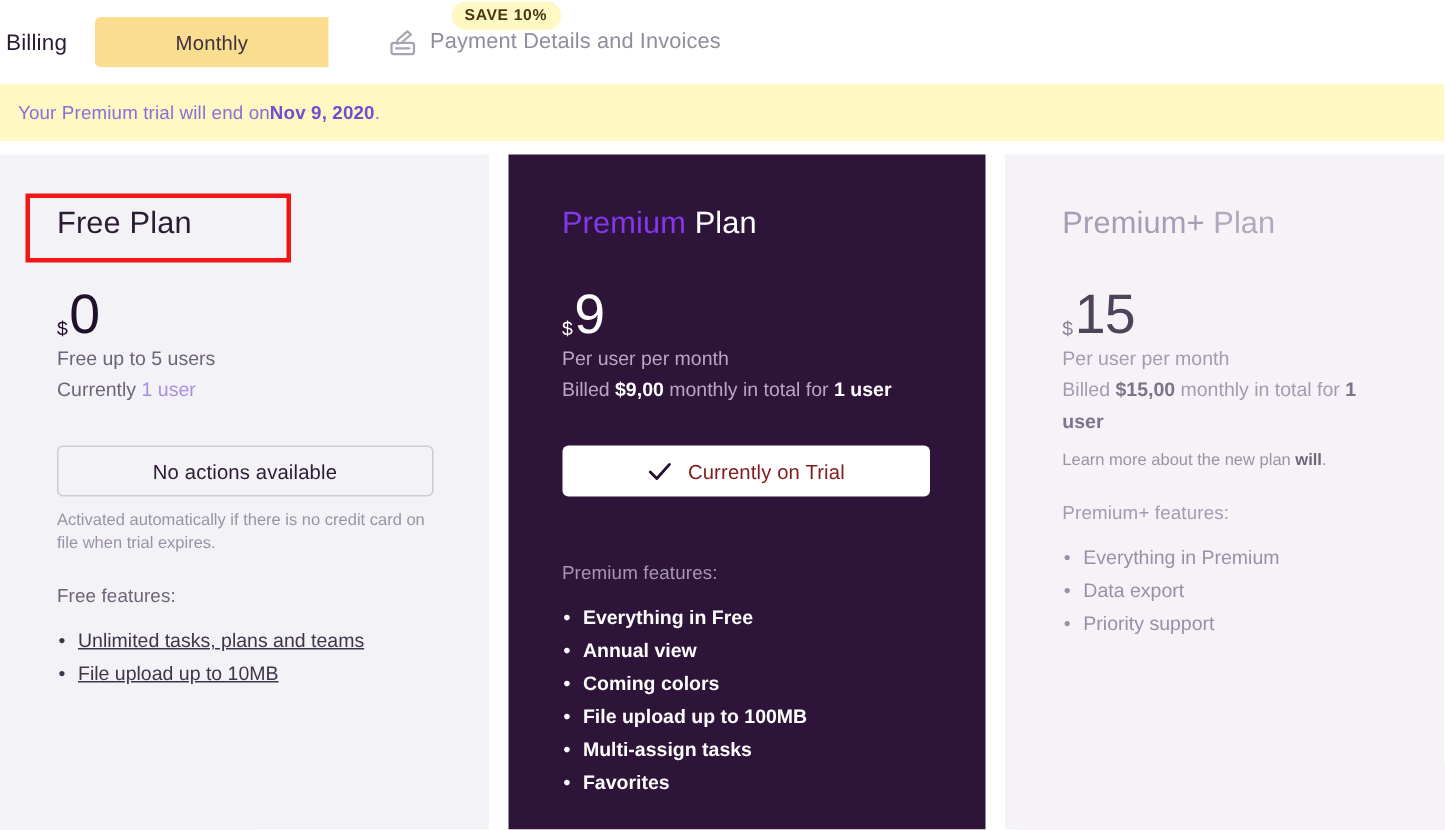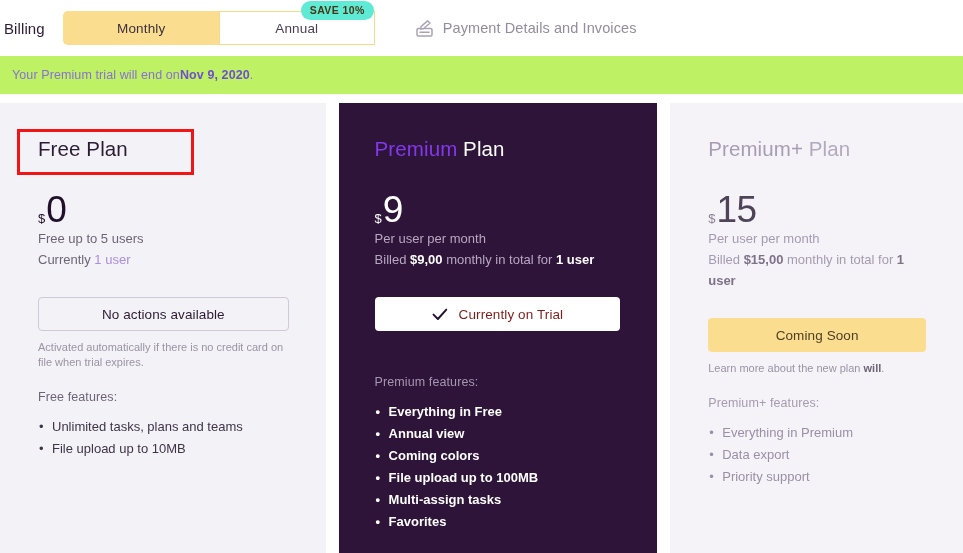--- a/index.html
+++ b/index.html
@@ -64,21 +64,21 @@
   }
 
   .toggle-btn:last-child {
     border-radius: 0 5px 5px 0;
   }
 
   .save-badge {
     position: absolute;
     top: -10px;
     left: 238px;
-    background: #5eead4;
+    background: #fef9c3;
     color: #4a3512;
     font-size: 10.5px;
     font-weight: bold;
     letter-spacing: .4px;
     padding: 3px 9px 4px 9px;
     border-radius: 10px;
     z-index: 5;
     white-space: nowrap;
   }
 
@@ -94,21 +94,21 @@
     font-size: 14.5px;
     color: #938c9d;
     letter-spacing: .1px;
   }
 
   .invoice-icon { display: block; }
 
   
   .trial-banner {
     height: 38px;
-    background: #bef264;
+    background: #fef9c3;
     display: flex;
     align-items: center;
     padding-left: 12px;
     font-size: 12.5px;
     color: #8a6fd6;
     letter-spacing: .1px;
   }
   .trial-banner b { color: #6f4fcf; font-weight: bold; }
 
   
@@ -236,21 +236,21 @@
     padding-left: 14px;
     font-size: 13px;
     line-height: 22px;
   }
   .features-list li::before {
     content: "•";
     position: absolute;
     left: 1px;
     top: -.5px;
   }
-  .card.free .features-list li        { color: #3f3448; }
+  .card.free .features-list li        { color: #3f3448; text-decoration: underline; }
   .card.premium .features-list li     { color: #ffffff; font-weight: bold; }
   .card.premiumplus .features-list li { color: #9a8fa6; }
 
   
   .annotation-box {
     position: absolute;
     left: 17px;
     top: 26px;
     width: 177px;
     height: 46px;
@@ -260,21 +260,20 @@
   }
 </style>
 </head>
 <body>
 
 <div class="billing-bar">
   <span class="billing-label">Billing</span>
 
   <div class="toggle-group">
     <div class="toggle-btn active">Monthly</div>
-    <div class="toggle-btn">Annual</div>
     <div class="save-badge">SAVE 10%</div>
   </div>
 
   <div class="payment-link">
     <span>
       <svg class="invoice-icon" width="19" height="19" viewBox="0 0 19 19" fill="none">
         <rect x="2" y="9.5" width="15" height="7.5" rx="1.3" stroke="#a9a2b3" stroke-width="1.5"></rect>
         <path d="M5 13.2h9" stroke="#a9a2b3" stroke-width="1.5" stroke-linecap="round"></path>
         <path d="M6.2 7.4L12.6 1.9l2.4 2.1-6.4 5.5-3 .6z" fill="#ffffff" stroke="#a9a2b3" stroke-width="1.4" stroke-linejoin="round"></path>
       </svg>
@@ -364,23 +363,20 @@
     <div class="price-row">
       <span class="price-currency">$</span>
       <span class="price-amount">15</span>
     </div>
 
     <div class="price-sub">
       <div>Per user per month</div>
       <div><span>Billed </span><b>$15,00</b><span> monthly in total for </span><b>1 user</b></div>
     </div>
 
-    <div class="action-btn amber">
-      <span>Coming Soon</span>
-    </div>
 
     <div class="fine-print"><span>Learn more about the new plan </span><span class="here-link">will</span><span>.</span></div>
 
     <div class="features-title">Premium+ features:</div>
     <ul class="features-list">
       <li>Everything in Premium</li>
       <li>Data export</li>
       <li>Priority support</li>
     </ul>
   </div>

